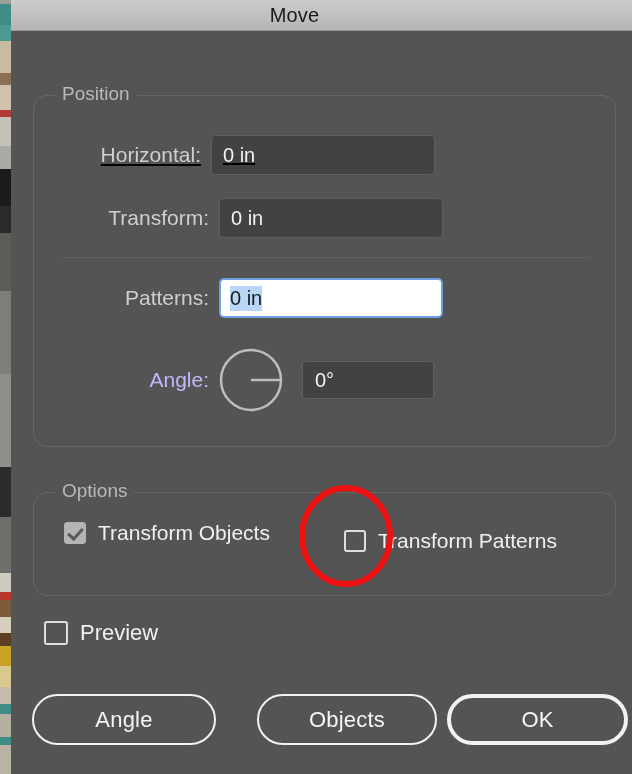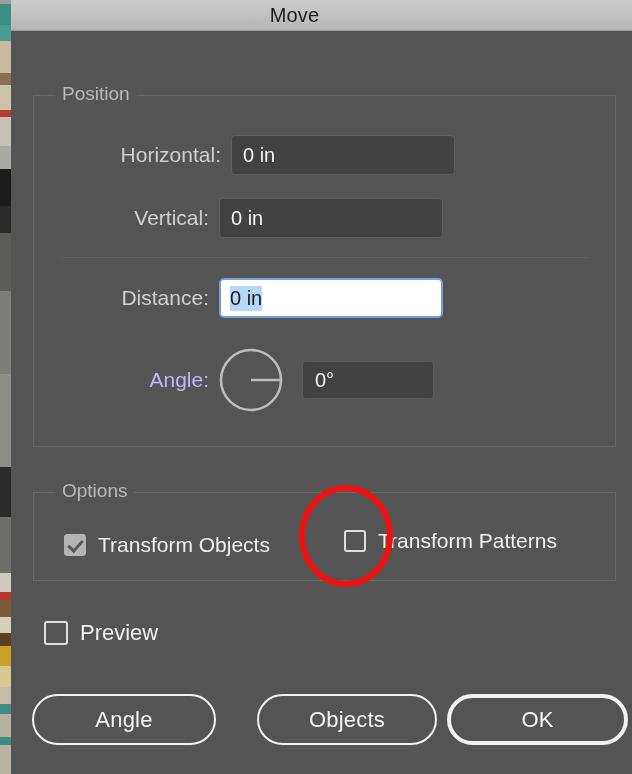--- a/index.html
+++ b/index.html
@@ -52,21 +52,21 @@
     text-align: center;
     font-size: 20px;
     color: #1a1a1a;
     letter-spacing: .1px;
   }
 
   
   .groupbox {
     position: absolute;
     border: 1px solid #666666;
-    border-radius: 0;
+    border-radius: 14px;
     box-sizing: border-box;
   }
   .group-legend {
     position: absolute;
     top: -13px;
     padding: 0 7px;
     background: #545454;
     font-size: 19px;
     color: #b9b9b9;
     white-space: nowrap;
@@ -77,21 +77,21 @@
     top: 95px;
     width: 583px;
     height: 352px;
   }
   #group-position .group-legend { left: 21px; }
 
   #group-options {
     left: 22px;
     top: 492px;
     width: 583px;
-    height: 89px;
+    height: 104px;
   }
   #group-options .group-legend { left: 21px; }
 
   
   #position-separator {
     position: absolute;
     left: 28px;
     top: 161px;
     width: 527px;
     height: 1px;
@@ -116,21 +116,21 @@
     border: 1px solid #5f5f5f;
     border-radius: 4px;
     color: #f2f2f2;
     font-size: 20px;
     font-family: "Liberation Sans", sans-serif;
     padding: 0 0 0 11px;
     display: flex;
     align-items: center;
   }
 
-  #row-horizontal { left: 40px; top: 39px; }
+  #row-horizontal { left: 20px; top: 39px; text-decoration: underline; }
   #row-horizontal .field-label { width: 147px; }
   #row-horizontal .text-input { margin-left: 10px; width: 224px; height: 40px; }
 
   #row-vertical { left: 28px; top: 102px; }
   #row-vertical .field-label { width: 147px; }
   #row-vertical .text-input { margin-left: 10px; width: 224px; height: 40px; }
 
   #row-distance { left: 28px; top: 182px; }
   #row-distance .field-label { width: 147px; }
   #input-distance {
@@ -214,21 +214,21 @@
     border-width: 0 3px 3px 0;
     transform: rotate(42deg);
   }
   .cb-label {
     margin-left: 12px;
     font-size: 21px;
     color: #f0f0f0;
     white-space: nowrap;
   }
 
-  #cb-transform-objects { left: 30px; top: 40px; }
+  #cb-transform-objects { left: 30px; top: 28px; }
   #cb-transform-patterns { left: 310px; top: 36px; }
   #cb-preview { left: 33px; top: 620px; }
   #cb-preview .cb-label { font-size: 22px; text-align: center; }
   #cb-preview .cb-box { width: 24px; height: 24px; }
 
   
   #annotation-ellipse {
     position: absolute;
     left: 287px;
     top: 484px;
@@ -298,28 +298,28 @@
 
   <div class="groupbox" id="group-position">
     <div class="group-legend">Position</div>
 
     <div class="field-row" id="row-horizontal">
       <div class="field-label">Horizontal:</div>
       <div class="text-input" title="0 in">0 in</div>
     </div>
 
     <div class="field-row" id="row-vertical">
-      <div class="field-label">Vertical:</div>
+      <div class="field-label">Transform:</div>
       <div class="text-input" title="0 in">0 in</div>
     </div>
 
     <div id="position-separator"></div>
 
     <div class="field-row" id="row-distance">
-      <div class="field-label">Distance:</div>
+      <div class="field-label">Patterns:</div>
       <div id="input-distance" style="border-color: rgb(111, 159, 224);">
         <span class="selection" style="background: rgb(184, 214, 247);">0 in</span>
       </div>
     </div>
 
     <div class="field-row" id="row-angle">
       <div id="angle-label">Angle:</div>
       <div id="angle-dial">
         <svg width="64" height="64" viewBox="0 0 64 64">
           <circle cx="32" cy="32" r="30" fill="none" stroke="#bdbdbd" stroke-width="2.5"></circle>

